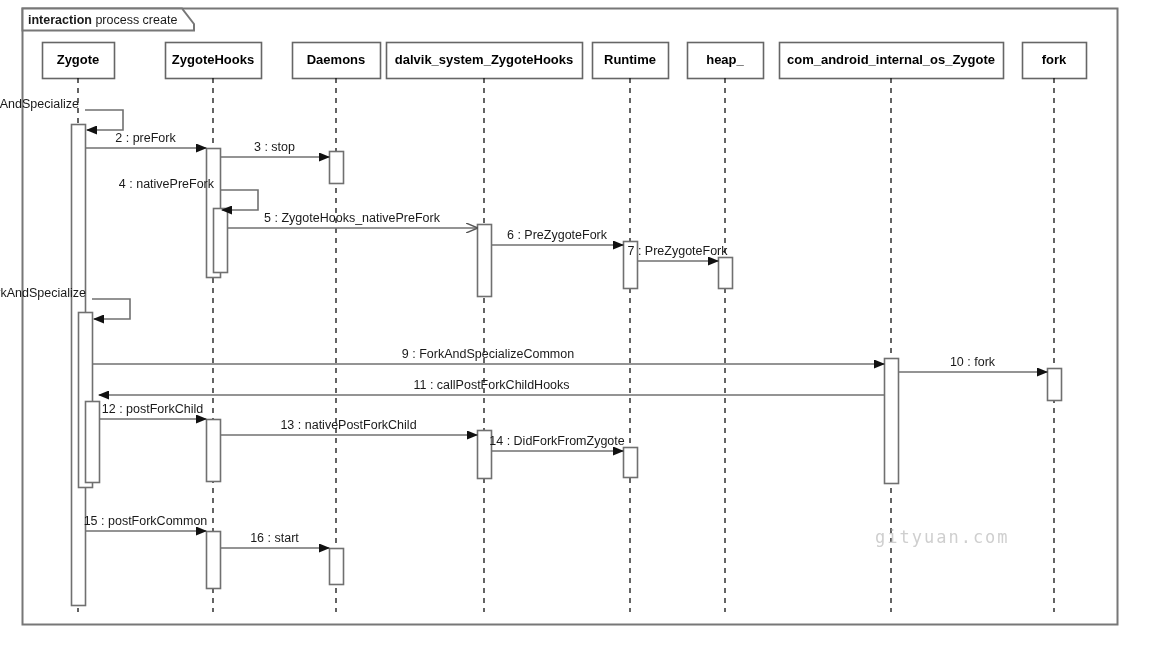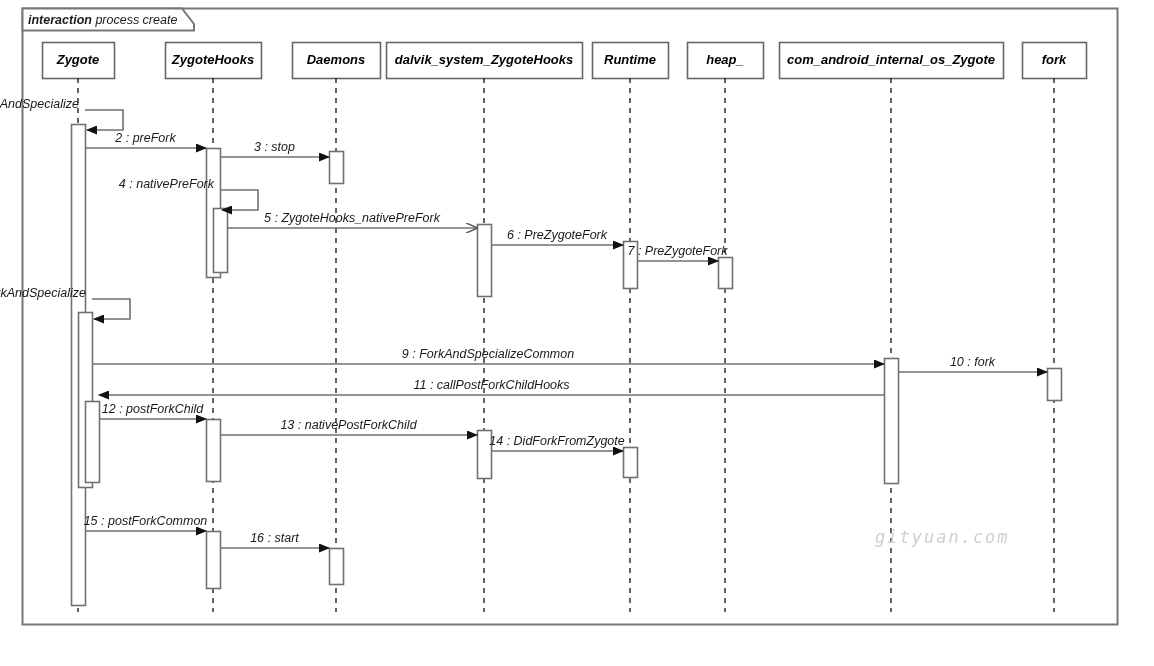--- a/index.html
+++ b/index.html
@@ -1,17 +1,17 @@
 <!DOCTYPE html>
 <html><head>
 <meta charset="utf-8">
 <style>
   html,body{margin:0;padding:0;background:#ffffff;}
   body{width:1154px;height:666px;font-family:"Liberation Sans",sans-serif;overflow:hidden;}
-  #stage{position:relative;width:1154px;height:666px;font-style:italic;}
+  #stage{position:relative;width:1154px;height:666px;}
   svg{position:absolute;left:0;top:0;}
   .frame-label{font-size:12.5px;fill:#1a1a1a;}
   .frame-label .kw{font-weight:bold;}
   .lifeline-name{font-size:13px;font-weight:bold;fill:#000;text-anchor:middle;dominant-baseline:middle;}
   .msg-label{font-size:12.5px;fill:#1a1a1a;}
   .watermark{font-family:"DejaVu Sans Mono","Liberation Mono",monospace;font-size:17px;fill:#cfcfcf;letter-spacing:2px;}
 </style>
 </head>
 <body>
 

